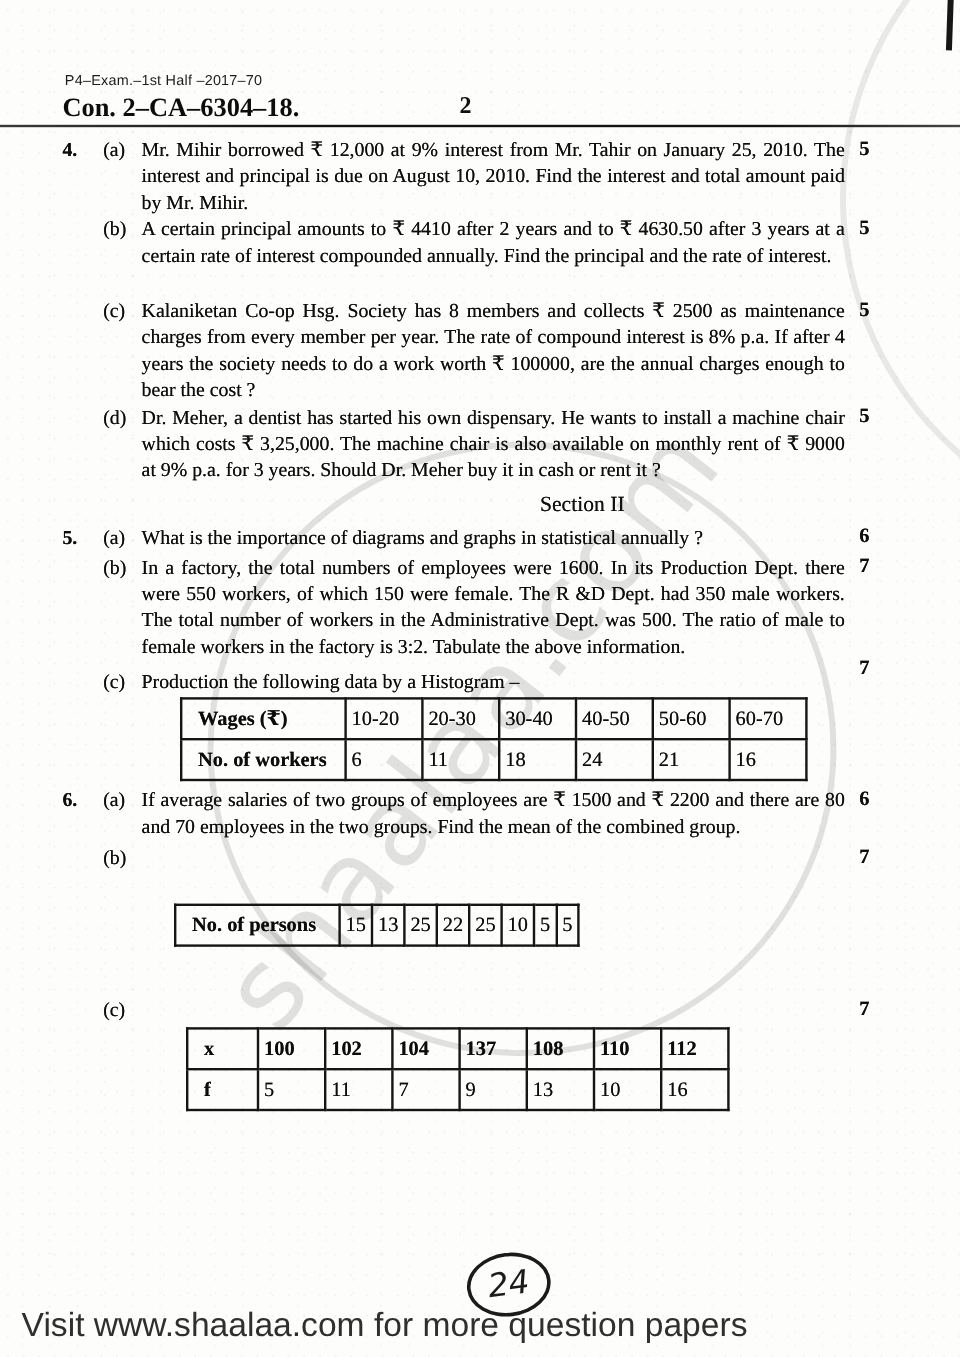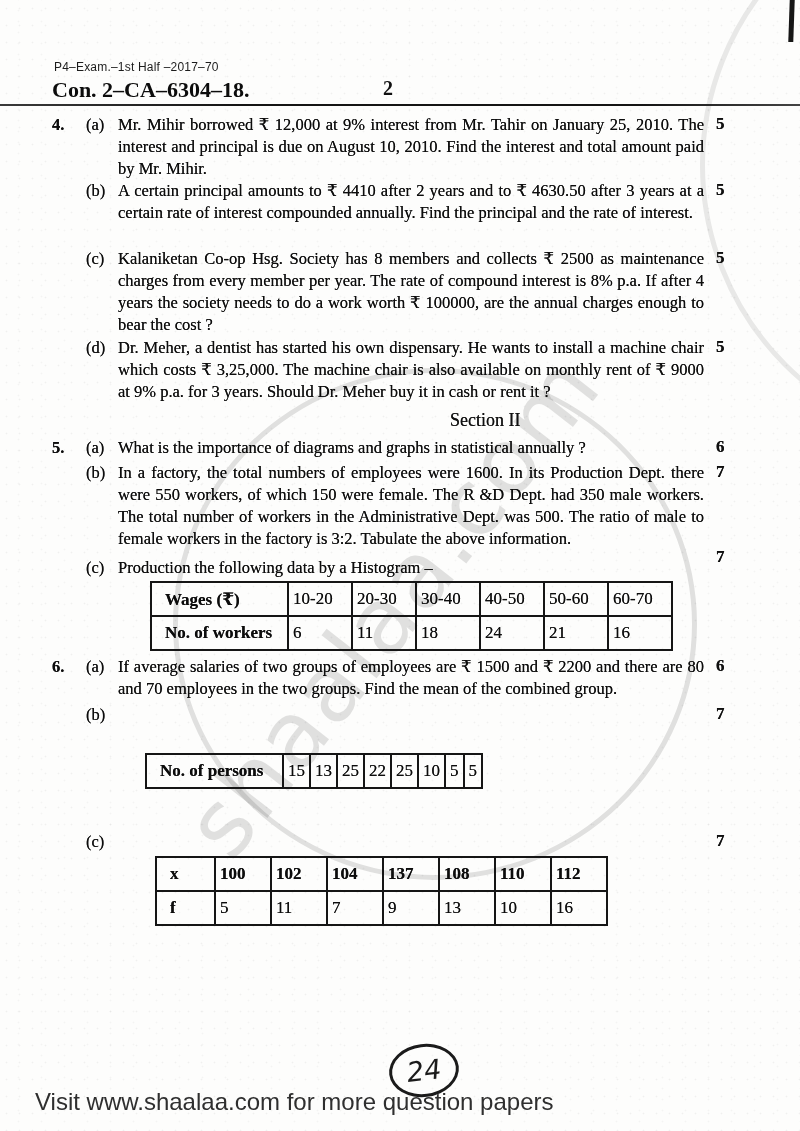--- a/index.html
+++ b/index.html
@@ -54,22 +54,22 @@
   .t2 .lab{width:118px;} .t2 .c{width:50px;} .t2 .cl{width:70px;}
   table.t3{left:155px;top:856px;}
   .t3 .lab{width:40px;font-weight:bold;text-align:center;padding-left:4px;}
   .t3 .c{width:46px;font-weight:bold;} .t3 th,.t3 td{height:34px;}
   
   .circled{position:absolute;left:389px;top:1044px;width:64px;height:47px;
     border:3px solid #1b1b1b;border-radius:50%;transform:rotate(-7deg);
     display:flex;align-items:center;justify-content:center;
     font-family:"DejaVu Sans",sans-serif;font-size:27px;font-style:italic;color:#1b1b1b;}
   
-  .footer{position:absolute;left:35px;top:1088px;
-    font-family:"Liberation Sans","DejaVu Sans",sans-serif;font-size:24px;color:#2f2f2f;}
+  .footer{position:absolute;left:18px;top:1088px;
+    font-family:"Liberation Sans","DejaVu Sans",sans-serif;font-size:28px;color:#2f2f2f;}
 </style>
 </head>
 <body>
 
 <div class="page">
 
   <div class="wm-circle"></div>
   <div class="wm-circle2"></div>
   <div class="wm-text">shaalaa.com</div>
 

